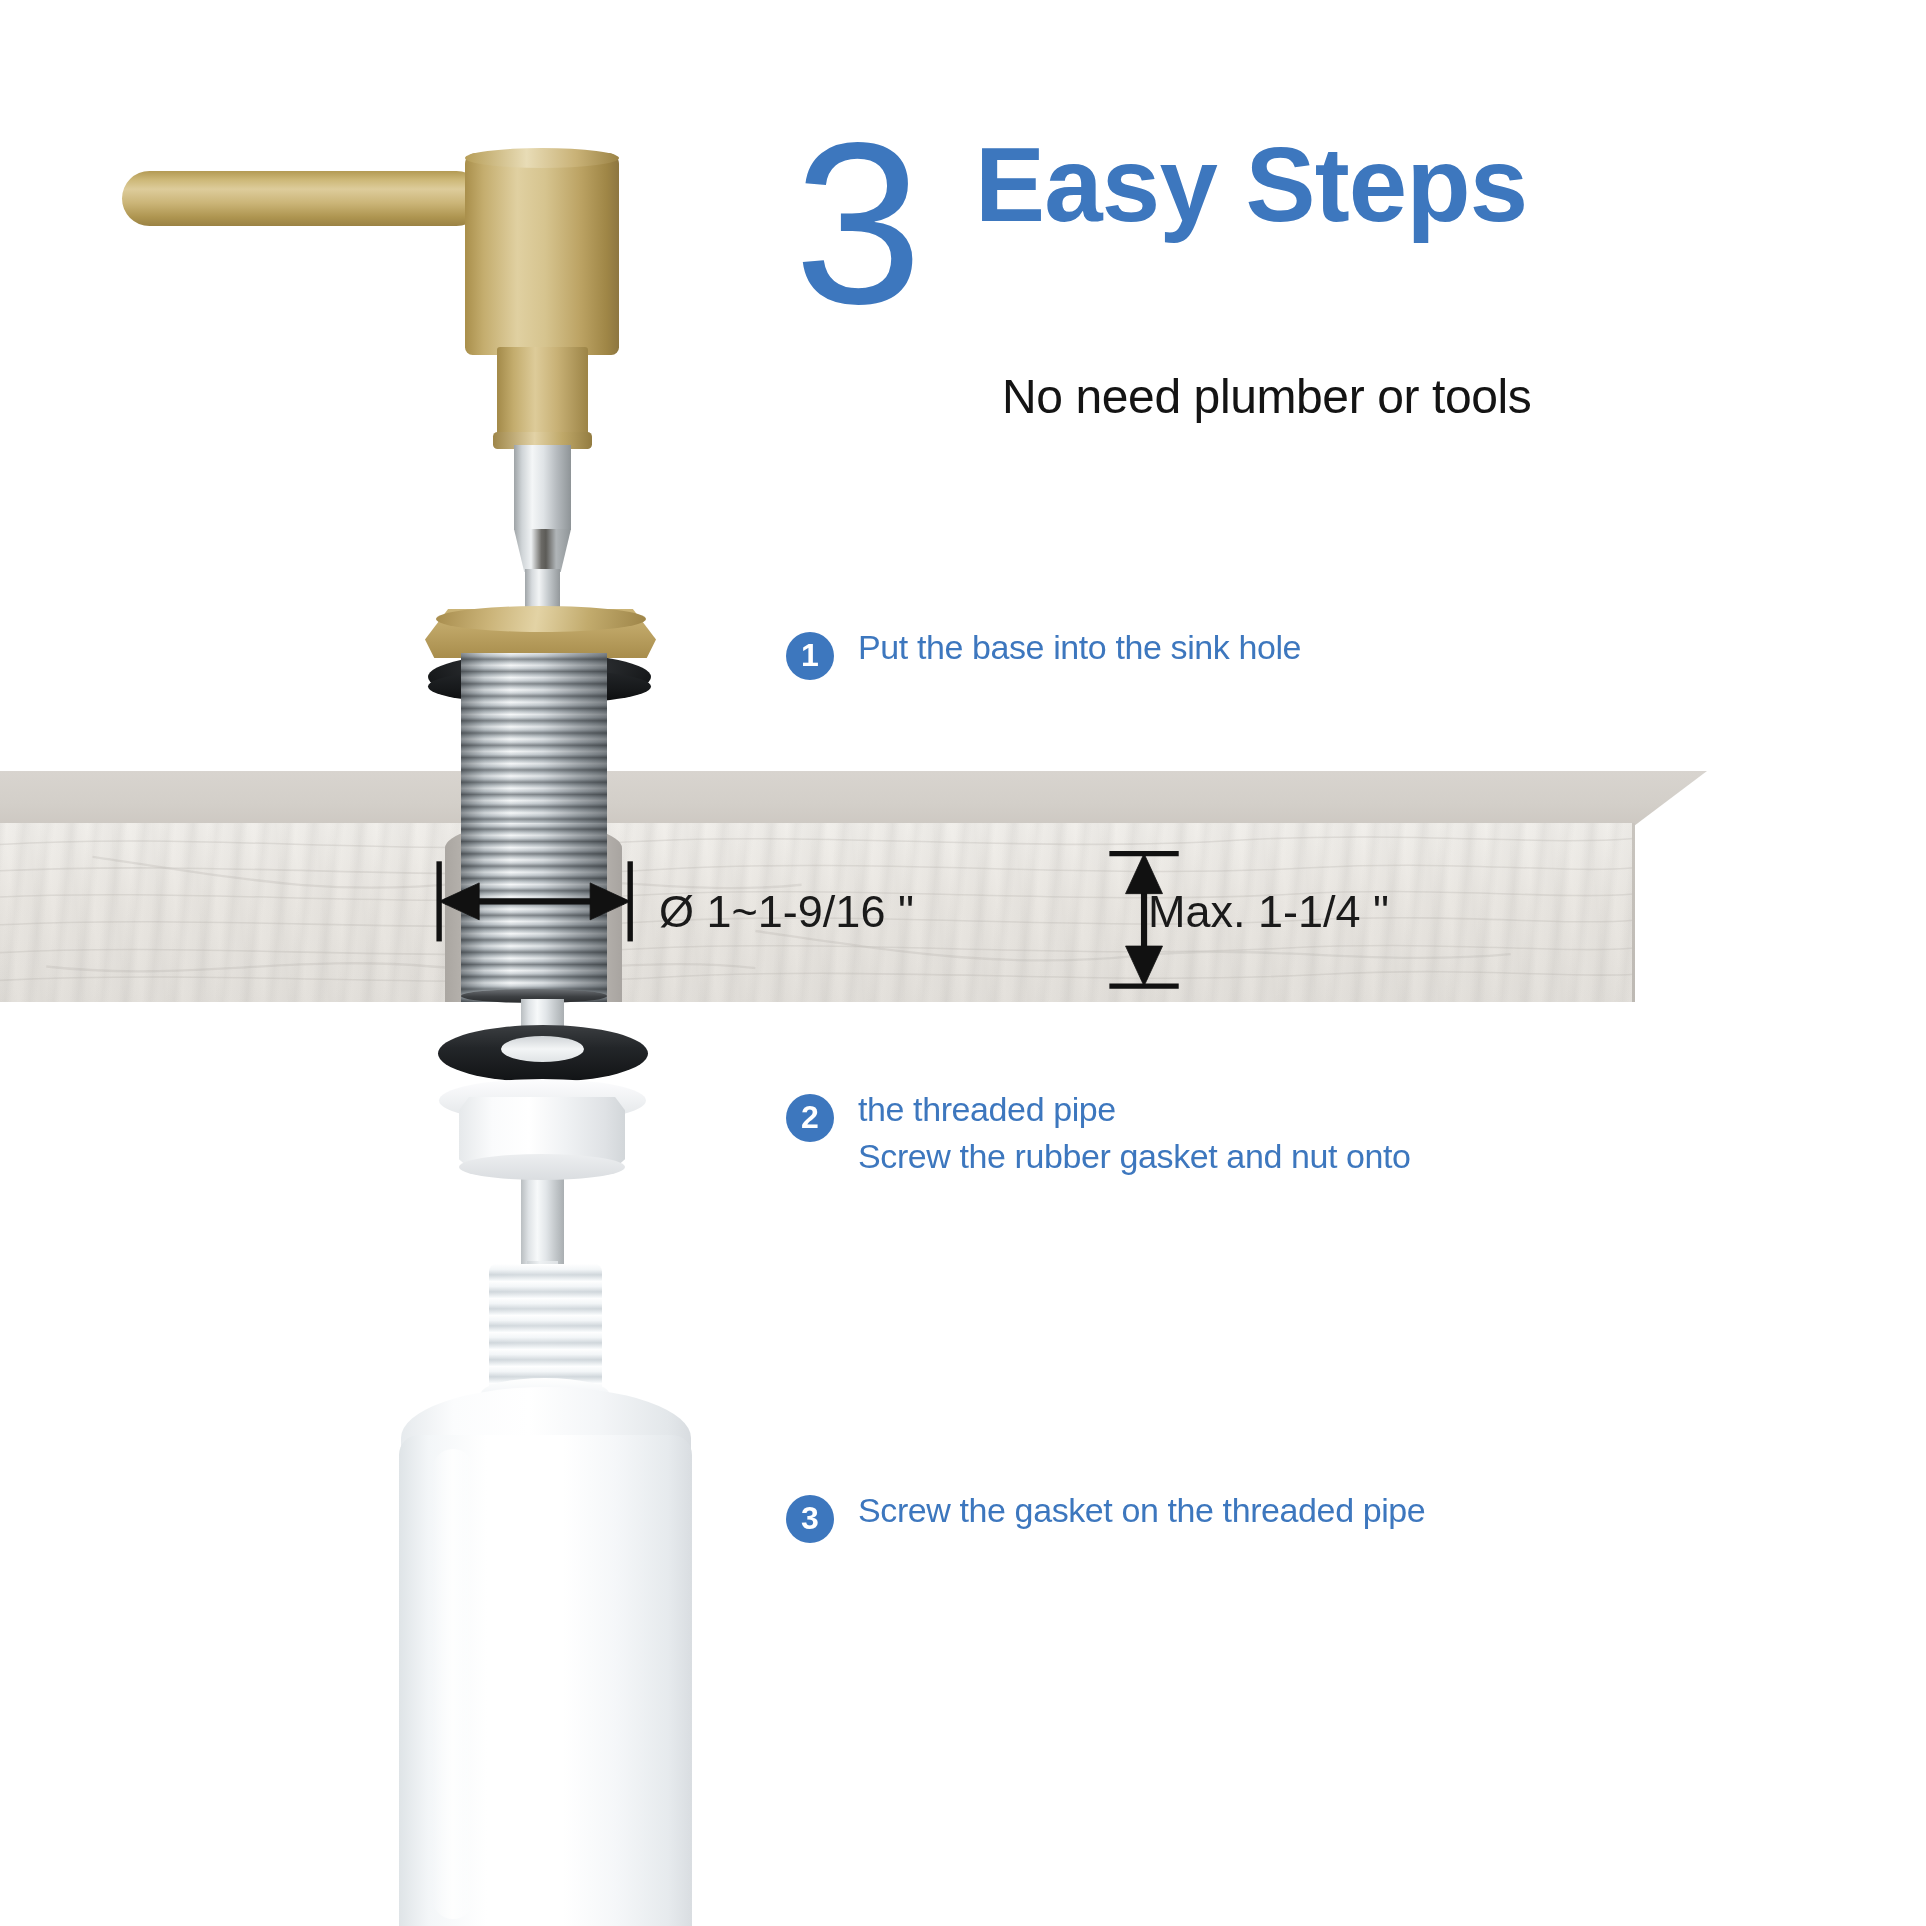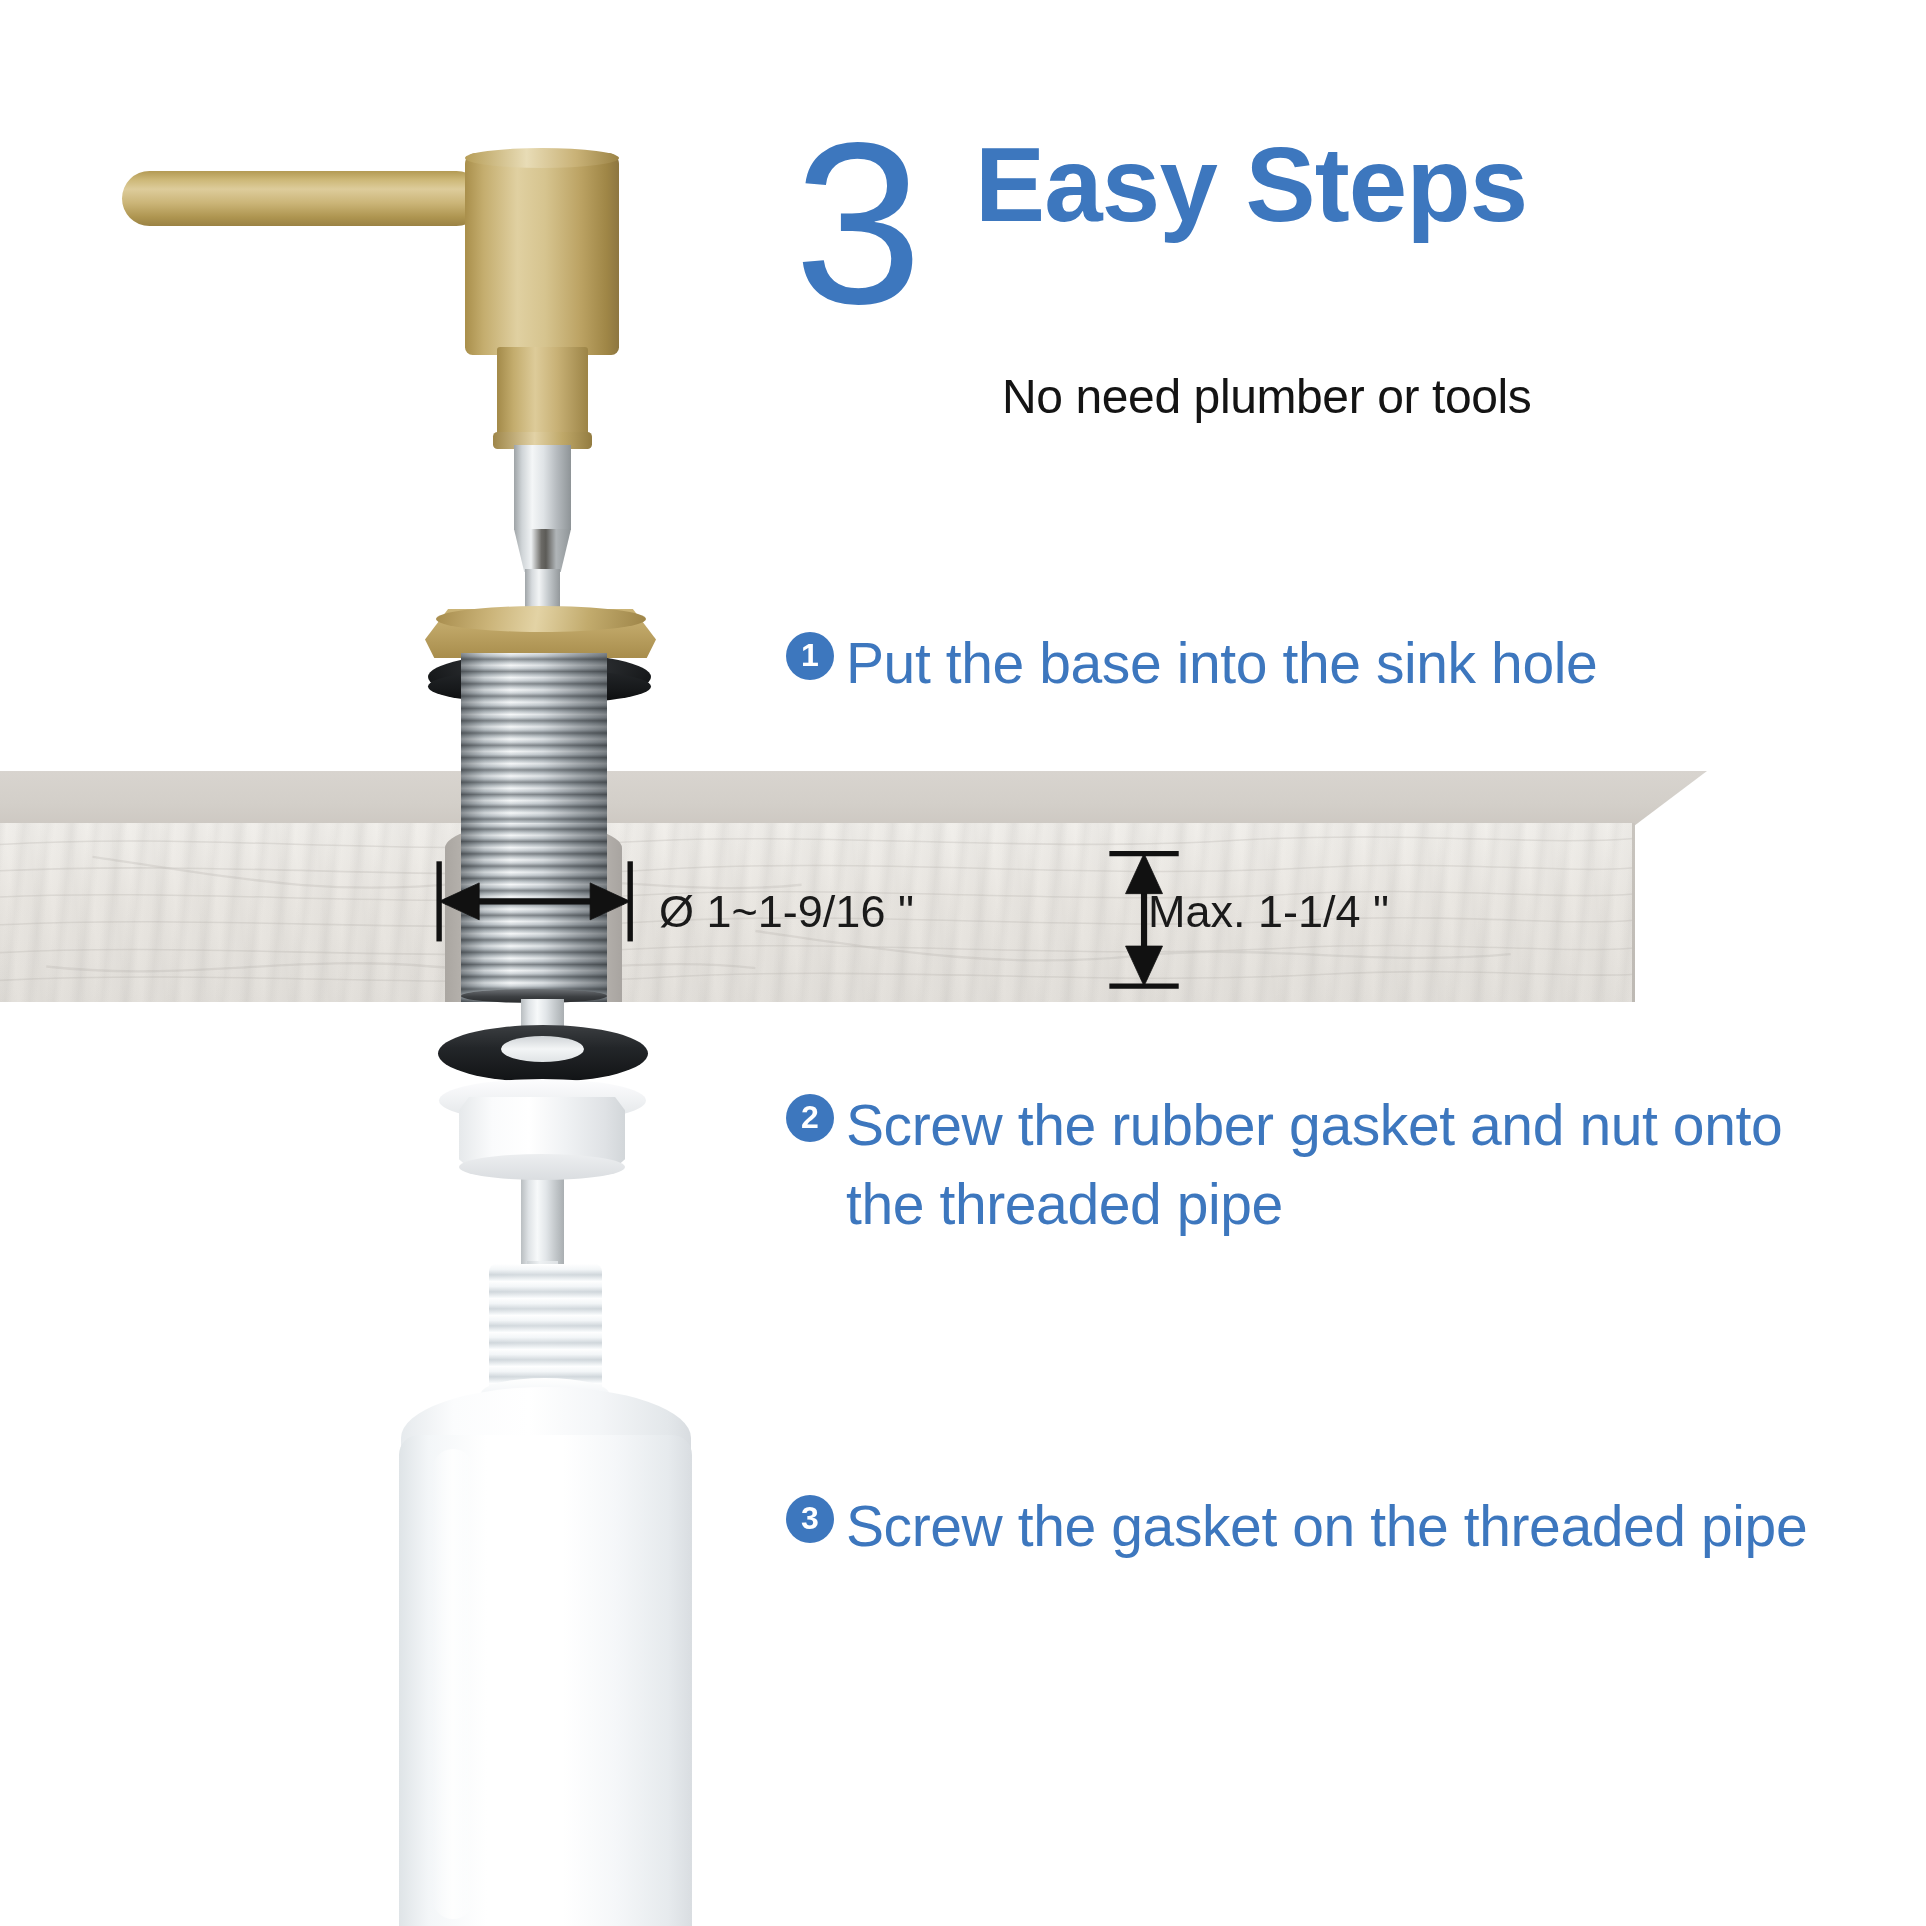--- a/index.html
+++ b/index.html
@@ -82,23 +82,23 @@
     font-size: 32px;
     font-weight: bold;
     display: flex;
     align-items: center;
     justify-content: center;
     flex: 0 0 auto;
     margin-top: 7.7px;
     font-family: "Liberation Sans", sans-serif;
   }
   .step-text {
-    margin-left: 12px;
+    margin-left: 24px;
     color: #3d77be;
-    font-size: 57px;
+    font-size: 34px;
     line-height: 1.38;
     letter-spacing: -0.4px;
     font-family: "Liberation Sans", sans-serif;
   }
   #step-1 { left: 786px; top: 624px; }
   #step-2 { left: 786px; top: 1086px; }
   #step-3 { left: 786px; top: 1487px; }
 
   
   .slab {
@@ -577,22 +577,22 @@
   <div class="dim-v-label">Max. 1-1/4 "</div>
 
   <div class="step" id="step-1">
     <div class="step-badge">1</div>
     <div class="step-text">Put the base into the sink hole</div>
   </div>
 
   <div class="step" id="step-2">
     <div class="step-badge">2</div>
     <div class="step-text">
+      <div>the threaded pipe</div>
       <div>Screw the rubber gasket and nut onto</div>
-      <div>the threaded pipe</div>
     </div>
   </div>
 
   <div class="step" id="step-3">
     <div class="step-badge">3</div>
     <div class="step-text">Screw the gasket on the threaded pipe</div>
   </div>
 
 </div>
 

